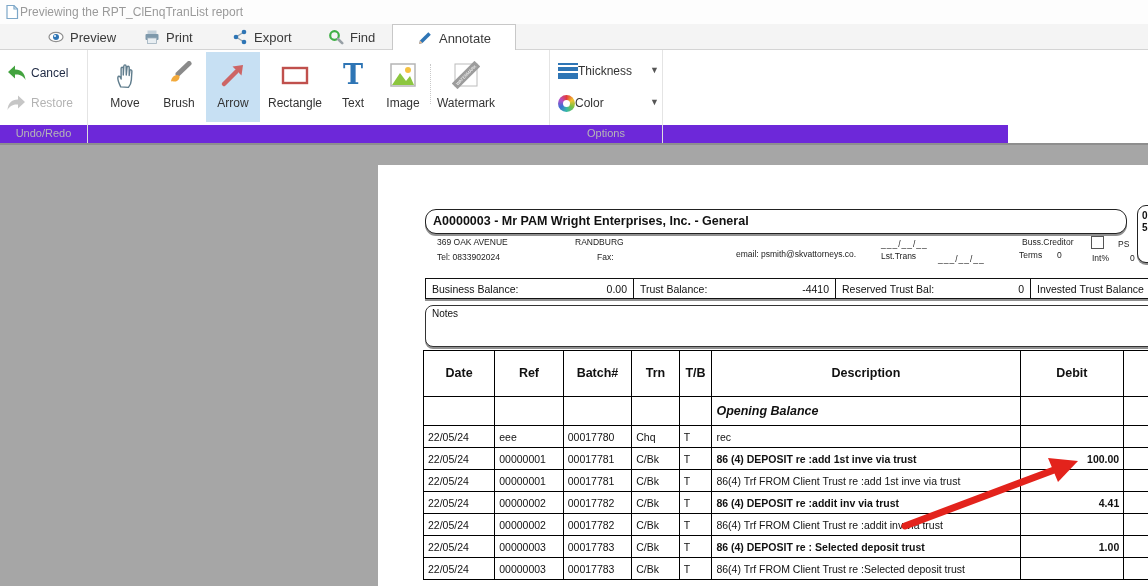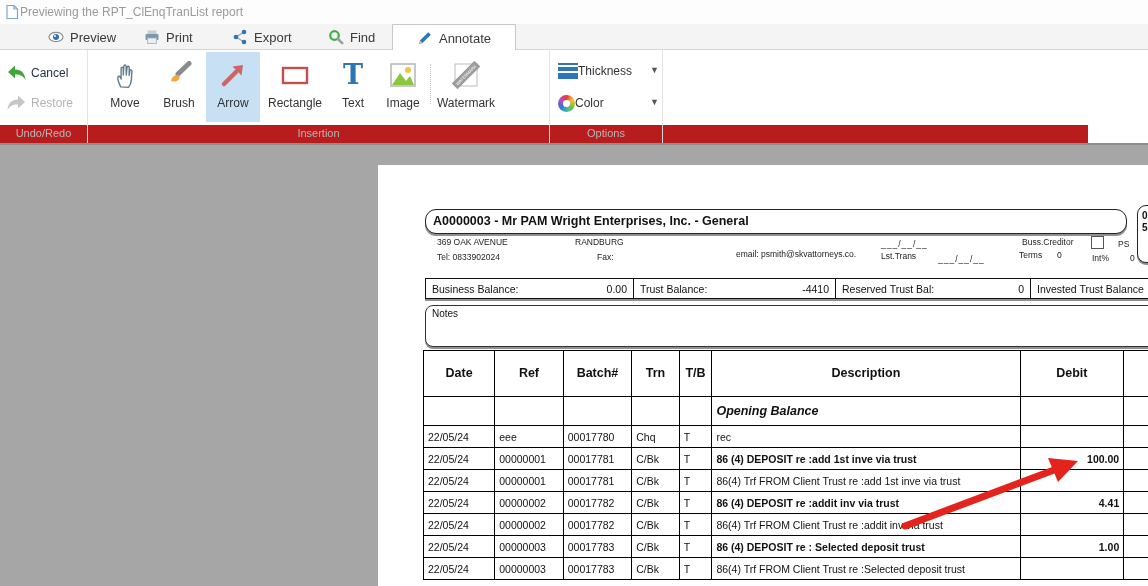--- a/index.html
+++ b/index.html
@@ -38,21 +38,21 @@
     font-size:12px; color:#333; }
   .drop { position:absolute; right:-1px; top:7px; font-size:9px; color:#555; }
   .thickness-ic { display:flex; flex-direction:column; gap:2px; width:20px; }
   .thickness-ic div { background:#2e75b5; width:100%; }
   .colorwheel { width:17px; height:17px; border-radius:50%;
     background:conic-gradient(#e33b3b,#f2c431,#7ac143,#35b8a8,#3b6fd4,#b44fc9,#e33b3b); position:relative; }
   .colorwheel:after { content:""; position:absolute; left:5px; top:5px; width:7px; height:7px;
     border-radius:50%; background:#fff; }
 
   
-  .strip { position:absolute; left:0; top:125px; width:1088px; height:18px; background:#b91c1c; }
+  .strip { position:absolute; left:0; top:125px; width:1008px; height:18px; background:#6d28d9; }
   .striplab { position:absolute; top:0; height:18px; line-height:17px; text-align:center;
     font-size:11px; color:#b6b6b6; border-right:1px solid #dedede; }
 
   
   .viewer { position:absolute; left:0; top:143px; width:1148px; height:443px; background:#a6a6a6;
     border-top:2px solid #8e8e8e; overflow:hidden; }
   .page { position:absolute; left:378px; top:20px; width:790px; height:430px; background:#fff;
     color:#111; }
 
   .hdrbox { position:absolute; left:47px; top:44px; width:702px; height:25px; border:1px solid #222;
@@ -256,21 +256,20 @@
     <div class="optrow" style="top:40px;">
       <span class="colorwheel"></span>
       <span>Color</span>
       <span class="drop">▼</span>
     </div>
   </div>
 </div>
 
 <div class="strip">
   <div class="striplab" style="left:0; width:88px;">Undo/Redo</div>
-  <div class="striplab" style="left:88px; width:462px;">Insertion</div>
   <div class="striplab" style="left:550px; width:113px;">Options</div>
 </div>
 
 <div class="viewer">
   <div class="page">
 
     <div class="hdrbox">A0000003 - Mr PAM Wright Enterprises, Inc. - General</div>
     <div class="sidebox">
       <div>0</div>
       <div>5</div>

